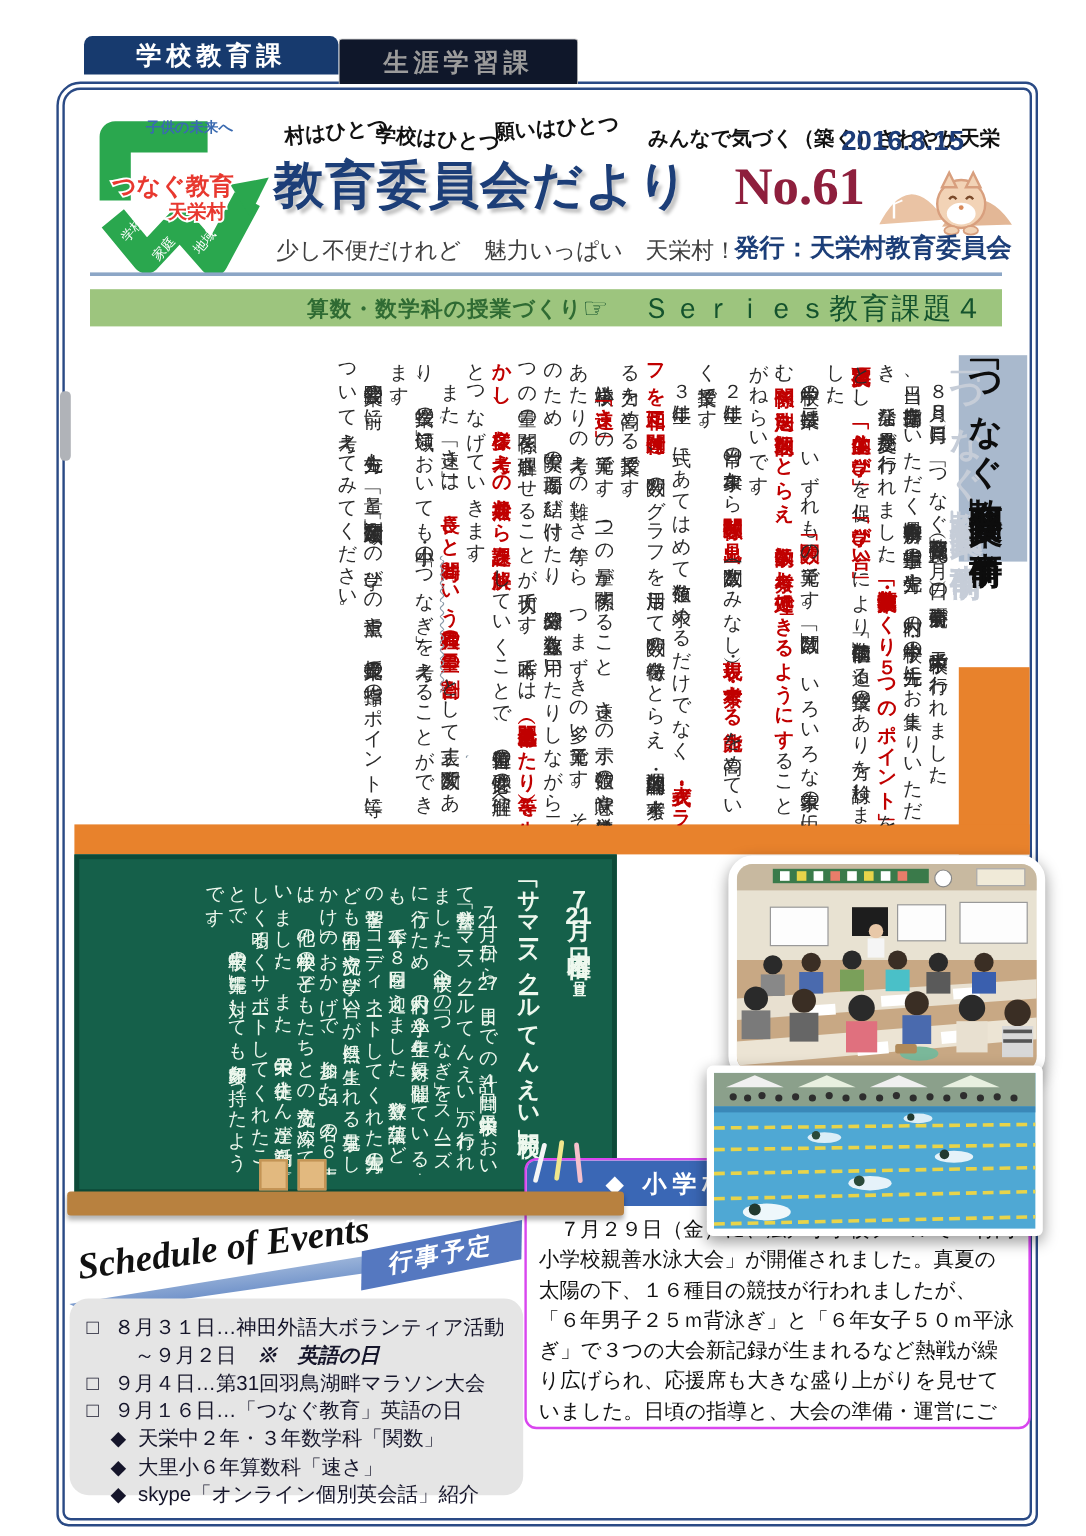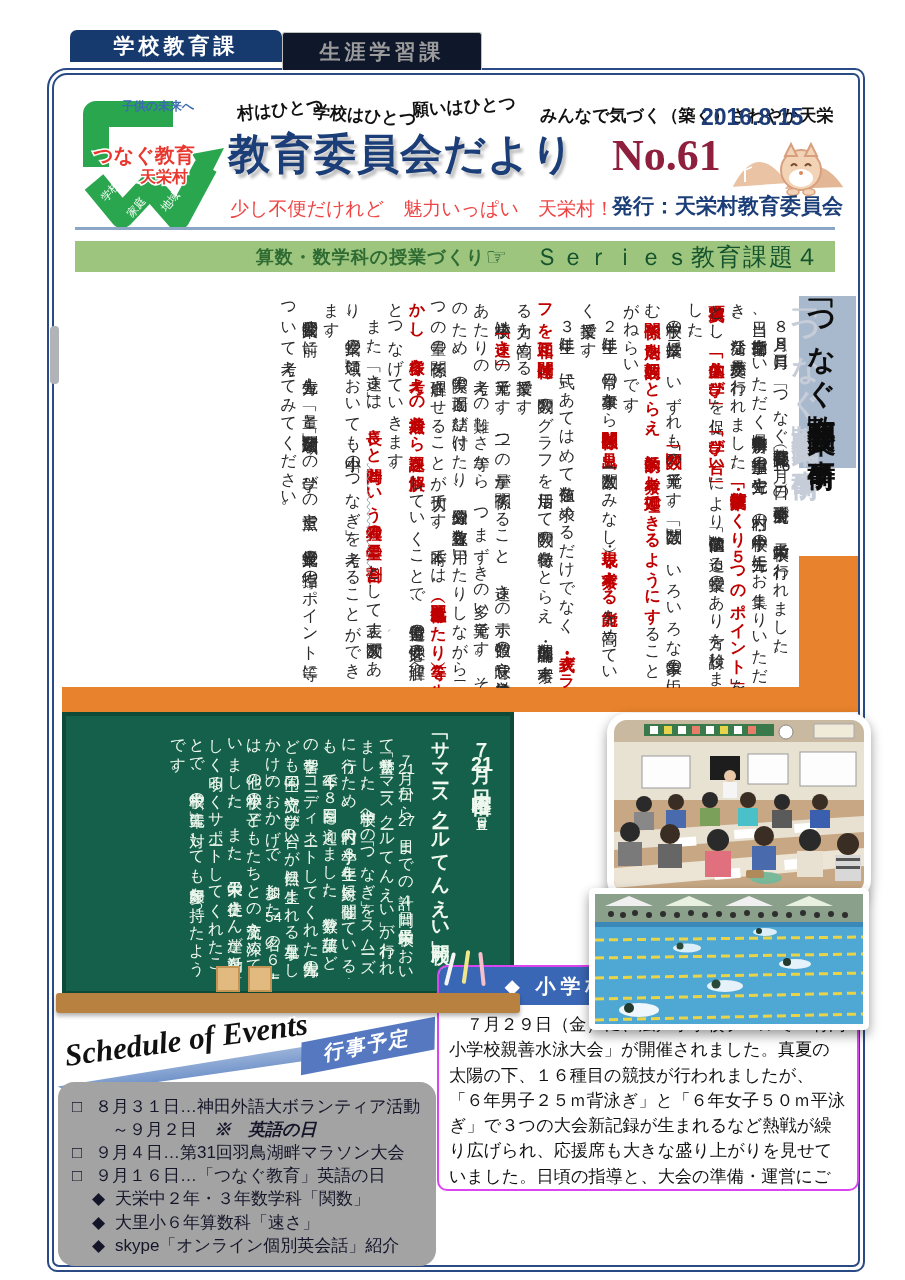--- a/index.html
+++ b/index.html
@@ -19,21 +19,21 @@
   .frame{position:absolute;left:47px;top:68px;width:814px;height:1200px;
          border:2px solid #2a4a85;border-radius:20px 10px 10px 10px;z-index:1;}
   .frame::before{content:"";position:absolute;inset:3px;border:2px solid #2a4a85;border-radius:15px 7px 7px 7px;}
   
   .slogan span{position:absolute;font-size:17px;font-weight:600;color:#111;white-space:nowrap;z-index:3;}
   .issue-date{position:absolute;left:701px;top:104px;font-size:23px;font-weight:bold;color:#1d3c78;z-index:5;}
   .nl-title{position:absolute;left:228px;top:126px;font-size:42px;font-weight:bold;color:#1c3e78;
             letter-spacing:1px;text-shadow:3px 4px 3px #c0c0c0;z-index:4;white-space:nowrap;}
   .issue-no{position:absolute;left:612px;top:130px;font-family:"Liberation Serif","DejaVu Serif",serif;
             font-size:44px;font-weight:bold;color:#8e1f3d;z-index:4;}
-  .nl-subtitle{position:absolute;left:230px;top:196px;font-size:19px;color:#ef4444;z-index:3;white-space:nowrap;text-align:center;}
+  .nl-subtitle{position:absolute;left:230px;top:196px;font-size:19px;color:#404040;z-index:3;white-space:nowrap;text-align:center;}
   .publisher{position:absolute;left:612px;top:192px;font-family:"Liberation Serif","DejaVu Serif",serif;
              font-size:21px;font-weight:bold;color:#1c3e78;z-index:3;white-space:nowrap;}
   .hdr-divider{position:absolute;left:75px;top:227px;width:760px;height:3px;background:#8ca6c6;z-index:3;}
   .logo-box{position:absolute;left:60px;top:90px;width:172px;height:138px;z-index:3;}
   .mascot-box{position:absolute;left:727px;top:118px;width:122px;height:82px;z-index:3;}
   
   .series-bar{position:absolute;left:75px;top:241px;width:760px;height:31px;background:#9dc57e;
               display:flex;align-items:center;justify-content:flex-end;box-sizing:border-box;
               padding:0 14px;z-index:3;}
   .series-bar .sl{font-size:18px;font-weight:bold;color:#2f6b33;letter-spacing:1px;}
@@ -78,21 +78,21 @@
           background:linear-gradient(180deg,#a8bede,#6c8fc8);
           clip-path:polygon(0 70%,100% 0,100% 55%,4% 100%);transform:rotate(-6deg);}
   .ribbon2{position:absolute;left:300px;top:1030px;width:136px;height:32px;background:#5578c0;
           transform:rotate(-11deg) skewX(-12deg);z-index:3;}
   .sched-title-en{position:absolute;left:64px;top:1022px;z-index:4;
           font-family:"Liberation Serif","DejaVu Serif",serif;font-weight:bold;font-style:italic;
           font-size:31px;color:#111;transform:rotate(-7.5deg);white-space:nowrap;
           text-shadow:-2px -2px 0 #fff,2px -2px 0 #fff,-2px 2px 0 #fff,2px 2px 0 #fff;}
   .sched-title-jp{position:absolute;left:322px;top:1032px;z-index:4;font-size:20px;font-weight:bold;
           font-style:italic;color:#fff;transform:rotate(-11deg);white-space:nowrap;letter-spacing:2px;}
-  .sched-box{position:absolute;left:58px;top:1082px;width:378px;height:184px;background:#a3a3a3;
+  .sched-box{position:absolute;left:58px;top:1082px;width:378px;height:164px;background:#e5e5e5;
           border-radius:16px;z-index:3;box-sizing:border-box;padding:13px 8px 12px 14px;}
   .sched-row{font-size:17px;color:#15152a;line-height:1.36;white-space:nowrap;}
   .sched-row .marker{display:inline-block;width:1.35em;}
   .sched-row.sub{padding-left:20px;}
   .sched-row.cont{padding-left:40px;}
   .sched-row .em{font-style:italic;font-weight:bold;font-family:"Liberation Serif","DejaVu Serif",serif;}
   
   .swim-box{position:absolute;left:437px;top:965px;width:422px;height:226px;background:#fff;
           border:2px solid #d946ef;border-radius:10px;z-index:3;box-sizing:border-box;overflow:hidden;}
   .swim-head{height:38px;background:#3a67b5;color:#fff;display:flex;align-items:center;justify-content:center;

